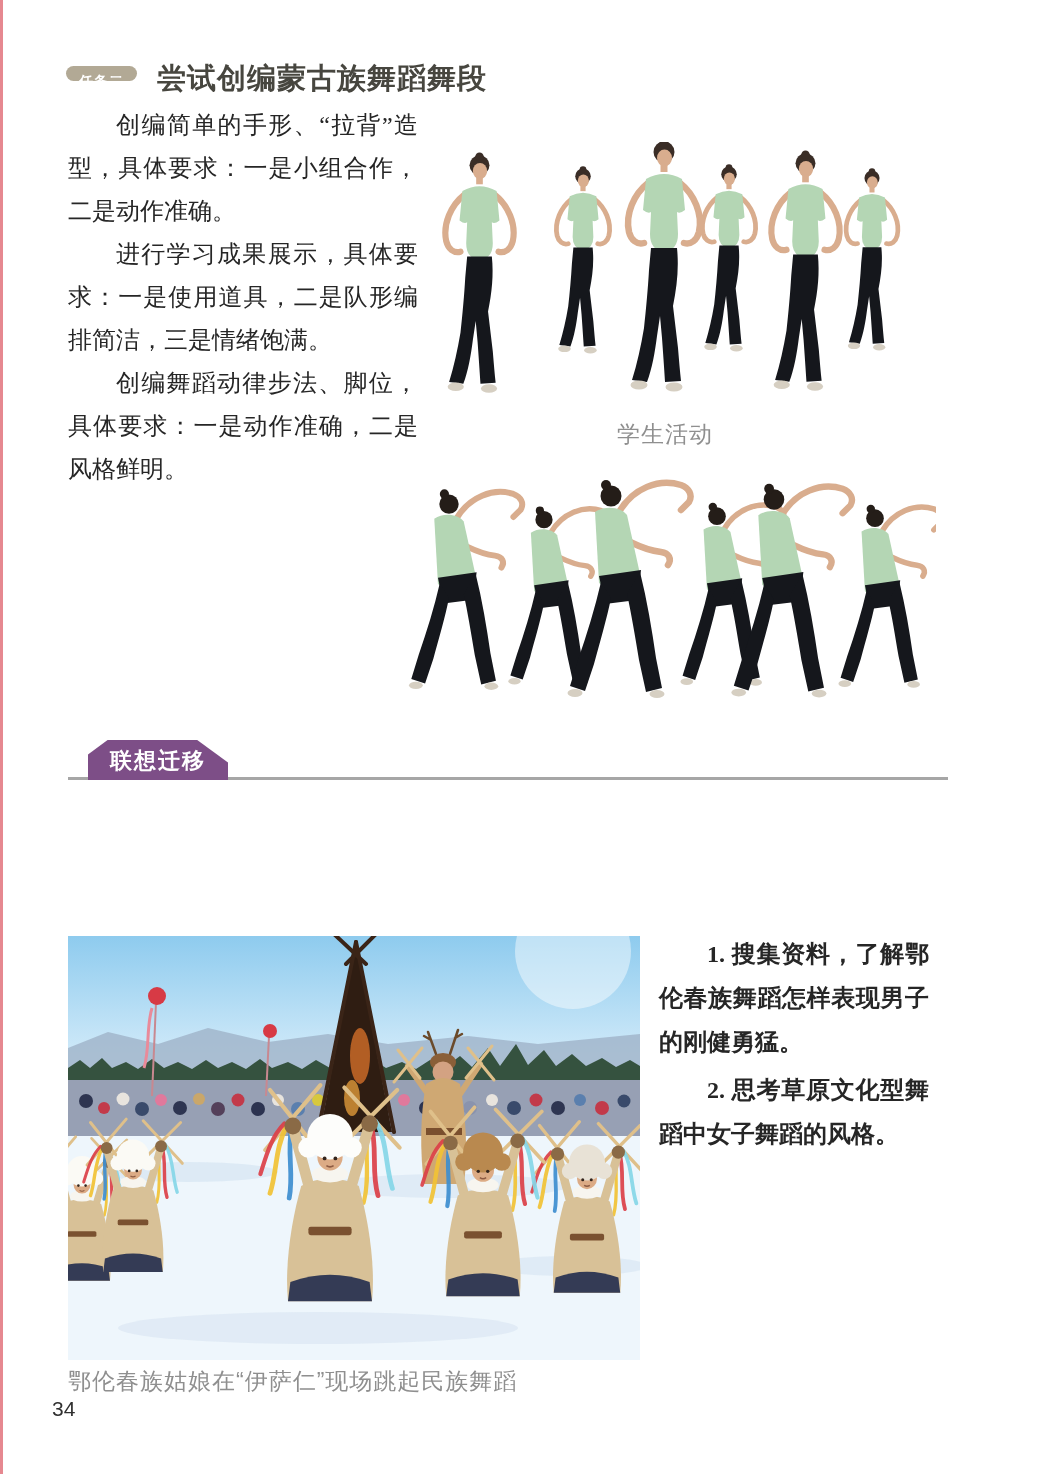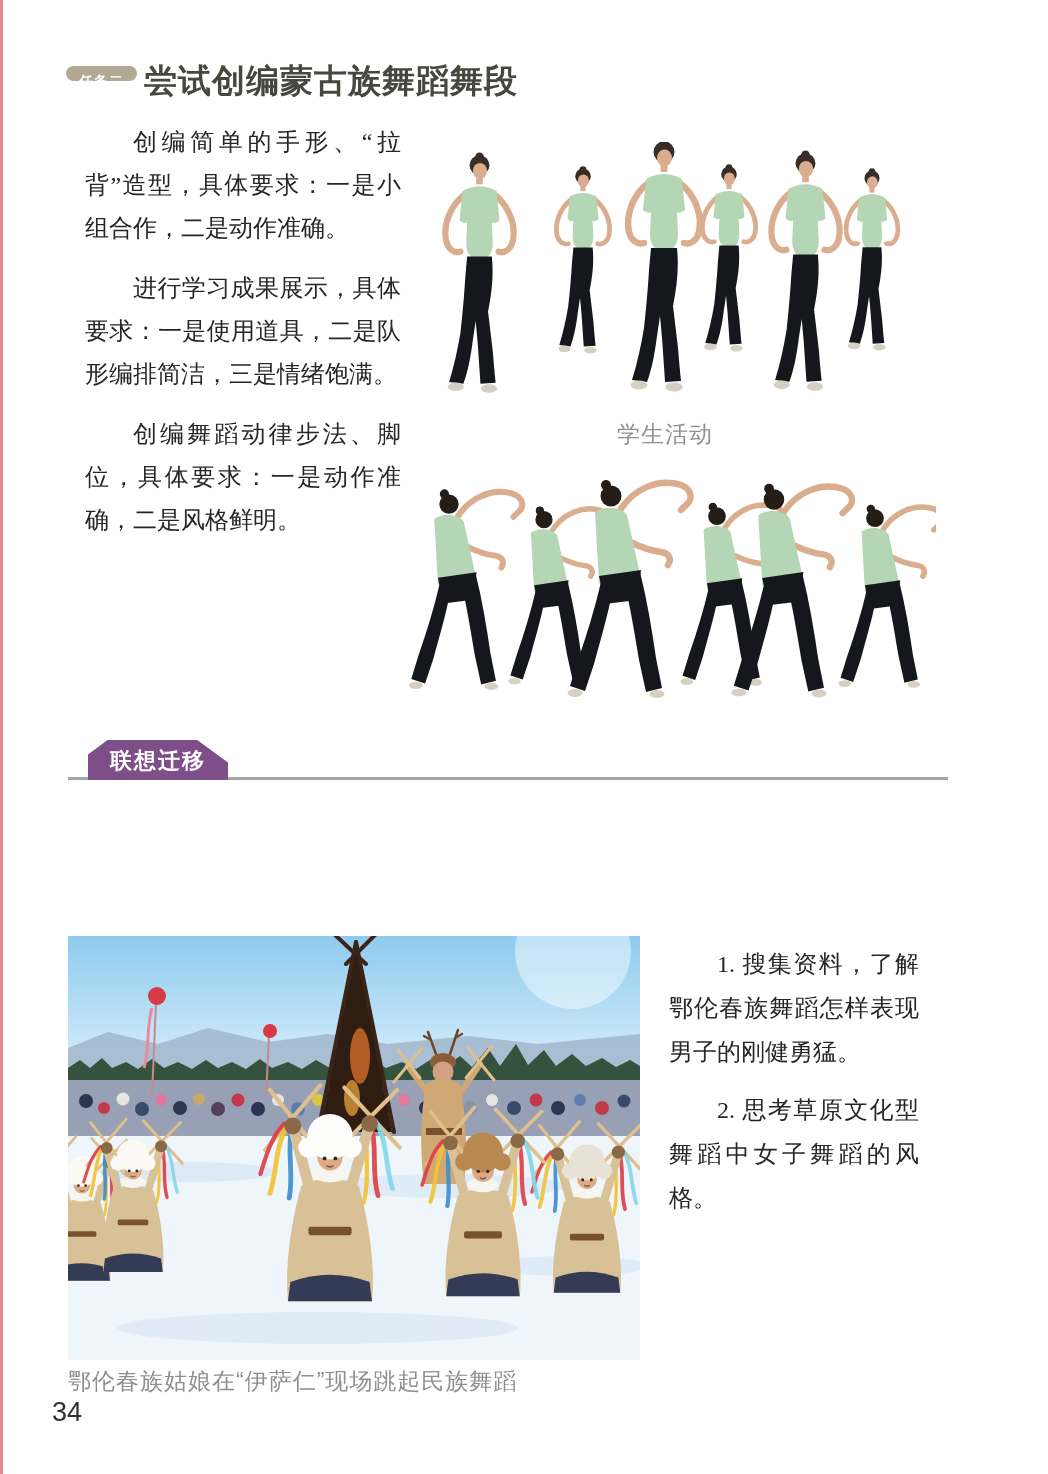--- a/index.html
+++ b/index.html
@@ -15,40 +15,40 @@
   }
   
   .task-badge{
     position:absolute; left:66px; top:66px; height:15px; line-height:31px;
     padding:0 13px; border-radius:16px;
     background:var(--task-badge-bg,#b2a995); color:#ffffff;
     font-size:14px; font-weight:bold; letter-spacing:1px;
     font-family:"Liberation Sans","DejaVu Sans",sans-serif;
   }
   .page-title{
-    position:absolute; left:144px; top:59px; margin:0;
-    font-size:33px; font-weight:bold; color:var(--title-text,#47463f);
+    position:absolute; left:157px; top:59px; margin:0;
+    font-size:29px; font-weight:bold; color:var(--title-text,#47463f);
     font-family:"Liberation Sans","DejaVu Sans",sans-serif;
     letter-spacing:1px;
   }
   
   .intro-col{
     position:absolute; left:68px; top:104px; width:350px;
     font-size:24px; line-height:43px; text-align:justify;
   }
-  .intro-col p{margin:17px; text-indent:2em;}
+  .intro-col p{margin:0; text-indent:2em;}
   .wide-para{
     position:absolute; left:68px; top:798px; width:880px; margin:0;
     font-size:24px; line-height:44px; text-align:justify; text-indent:2em;
   }
   .tasks-col{
     position:absolute; left:655px; top:928px; width:278px;
     font-size:24px; line-height:44px; text-align:justify;
   }
-  .tasks-col p{margin:14px; text-indent:2em;}
+  .tasks-col p{margin:4px; text-indent:2em;font-weight:bold;}
   
   .section-badge{
     position:absolute; left:88px; top:740px; width:140px; height:40px;
     line-height:41px; text-align:center;
     background:var(--section-badge-bg,#7d4e87); color:#ffffff;
     font-size:22px; font-weight:bold; letter-spacing:2px;
     font-family:"Liberation Sans","DejaVu Sans",sans-serif;
     clip-path:polygon(0% 100%, 0% 36%, 14% 0%, 78% 0%, 100% 56%, 100% 100%);
   }
   .section-rule{
@@ -58,21 +58,21 @@
   
   .fig{position:absolute;}
   .fig svg{display:block;}
   .caption{
     position:absolute; font-size:23px; color:var(--caption-text,#8f8f8f);
     font-family:"Liberation Sans","DejaVu Sans",sans-serif; letter-spacing:1px;
   }
   .cap-students{left:617px; top:419px;}
   .cap-festival{left:68px; top:1366px;}
   .page-number{
-    position:absolute; left:52px; top:1397px; font-size:27px; color:#303030;
+    position:absolute; left:52px; top:1397px; font-size:21px; color:#303030;
     font-family:"Liberation Sans","DejaVu Sans",sans-serif; font-weight:500;
   }
 </style>
 </head>
 <body>
 
 <div class="page">
 
   <div class="edge-line"></div>
 

